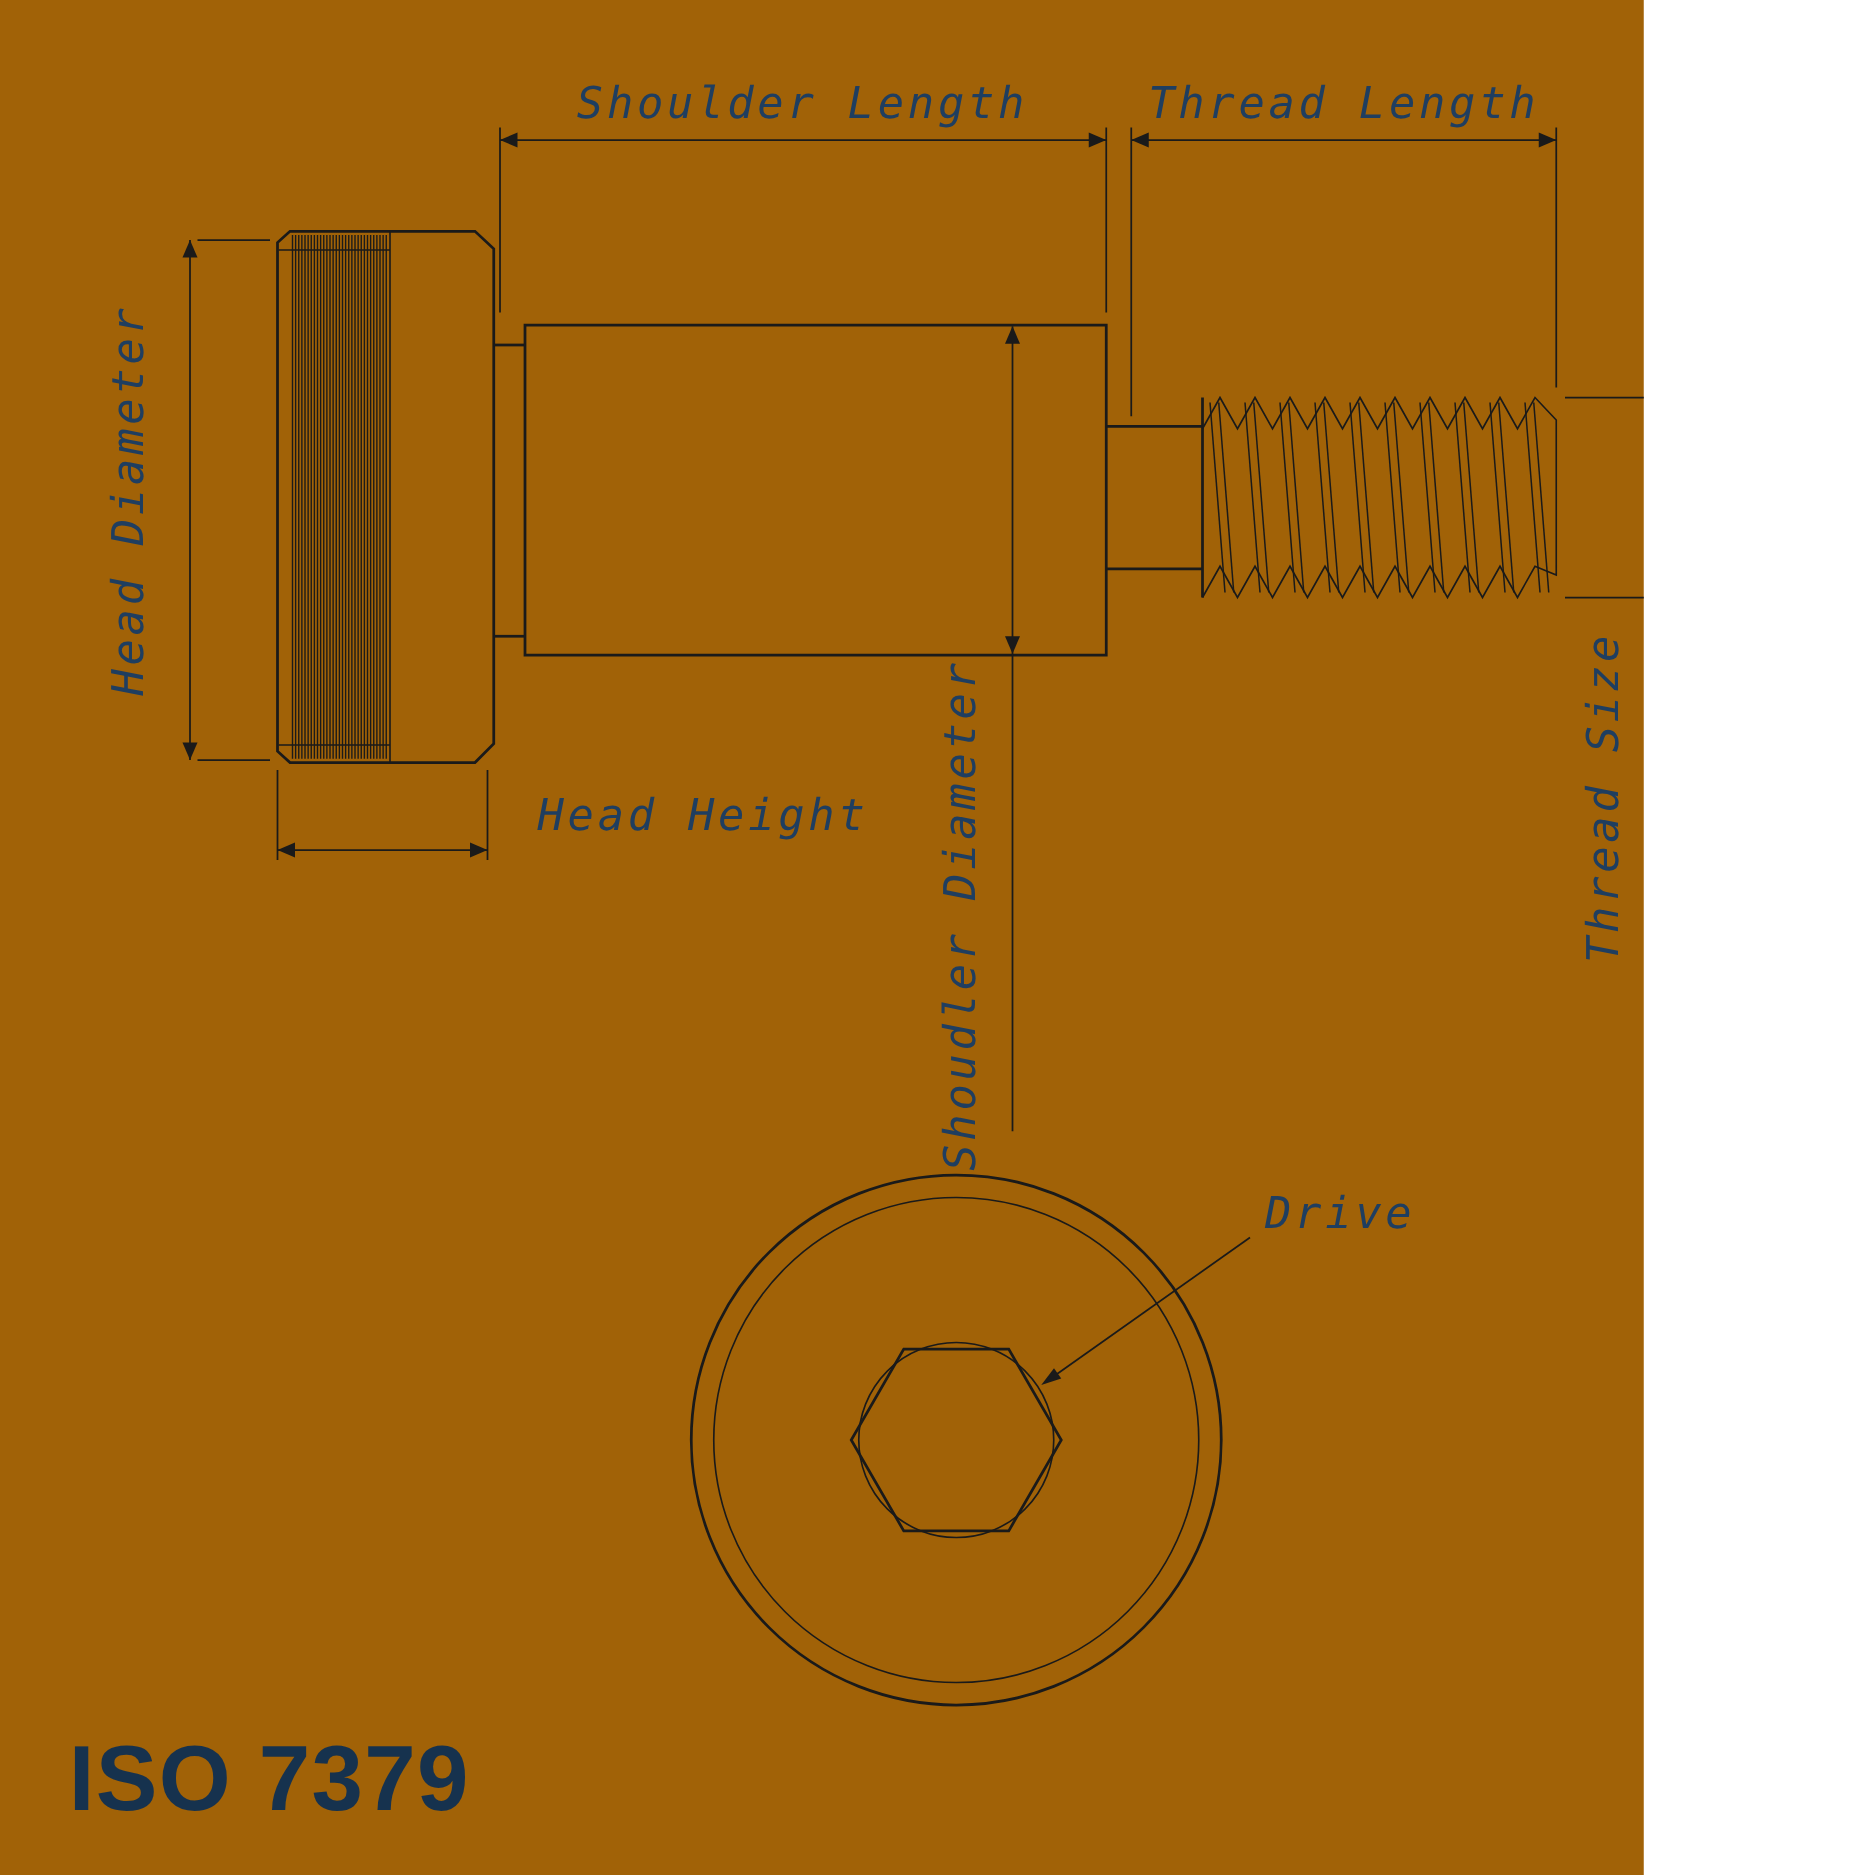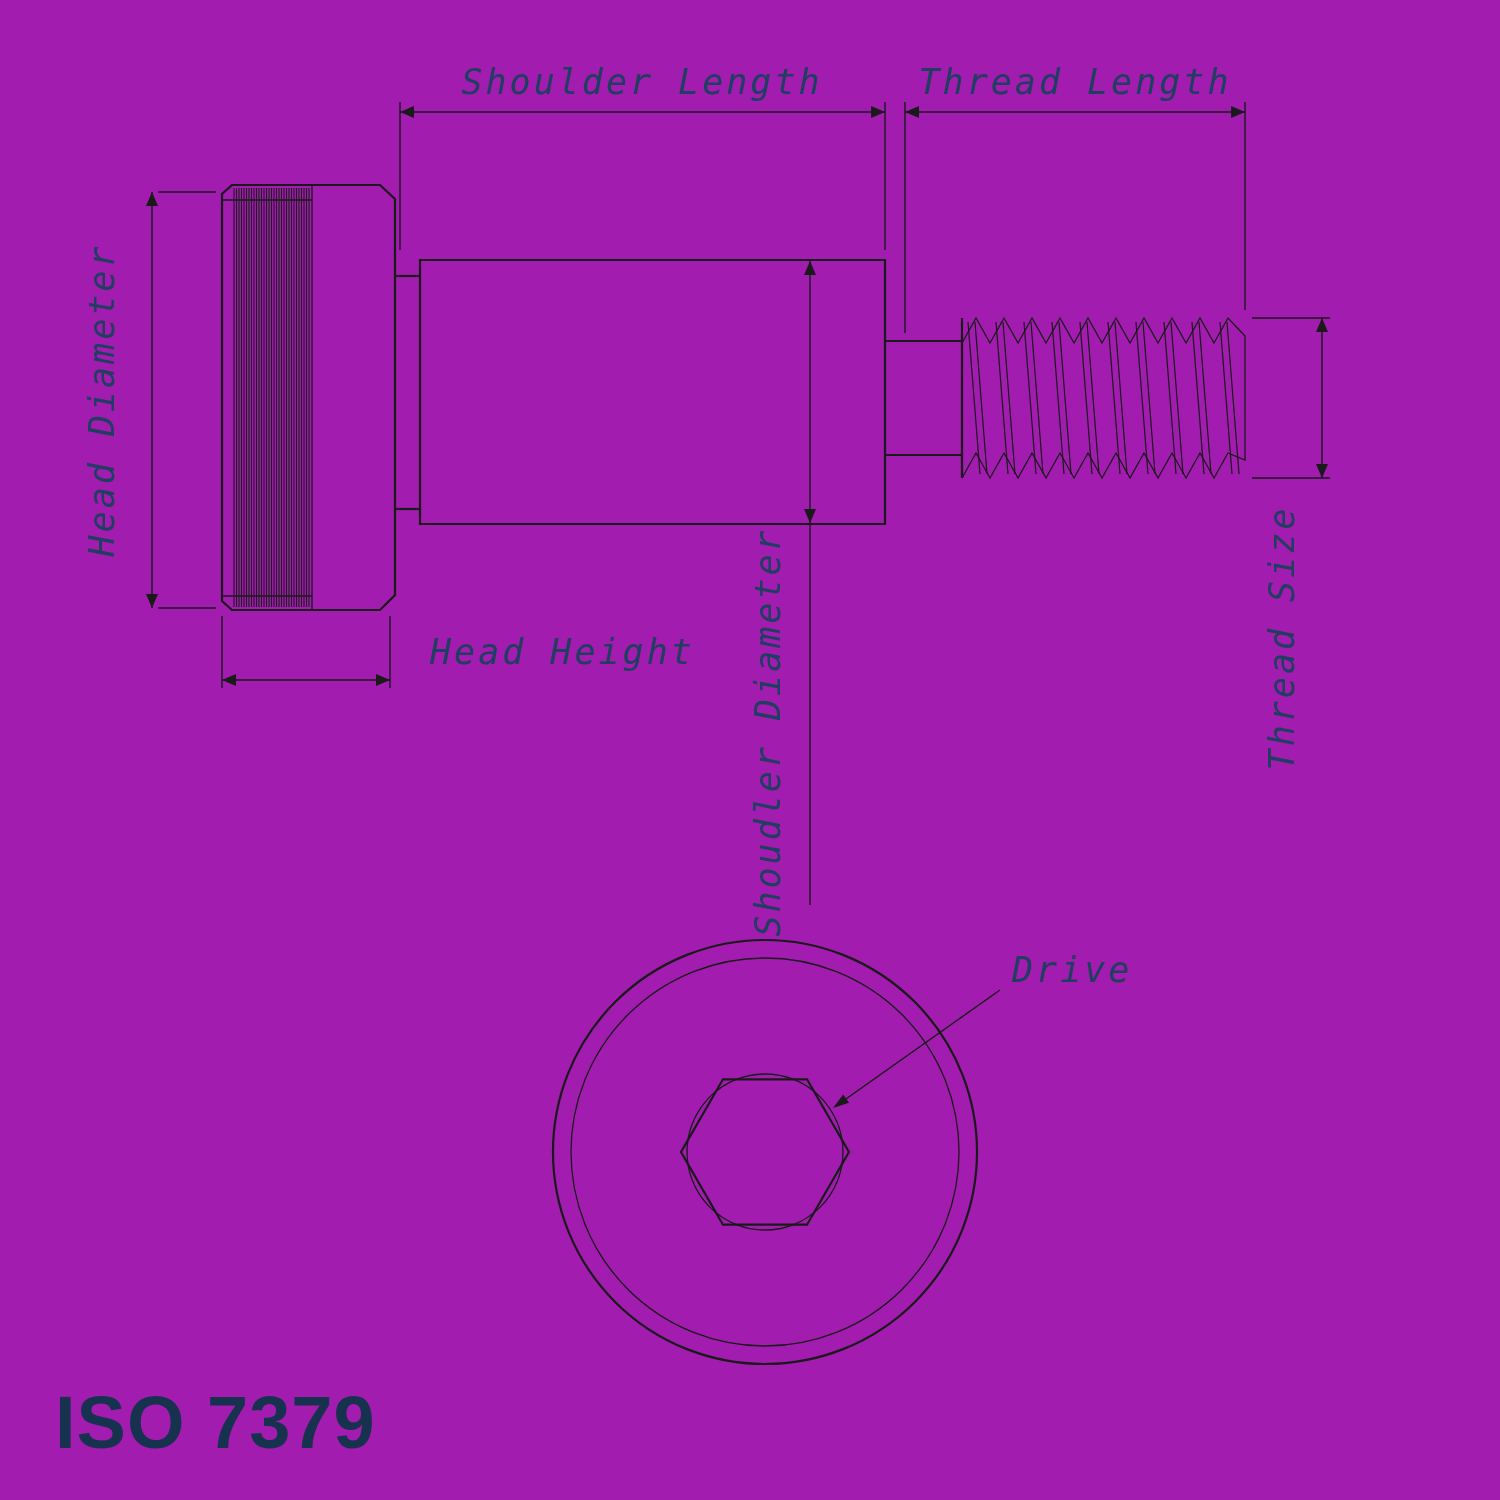--- a/index.html
+++ b/index.html
@@ -1,16 +1,16 @@
 <!DOCTYPE html>
 <html><head>
 <meta charset="utf-8">
 <style>
   html,body{margin:0;padding:0;background:#ffffff;}
-  .page{width:1500px;height:1500px;position:relative;background:#a21caf;overflow:hidden;}
+  .page{width:1315px;height:1500px;position:relative;background:#a16207;overflow:hidden;}
   .outline{fill:none;stroke:#1a1a1a;stroke-width:2.2;stroke-linejoin:miter;}
   .thin{fill:none;stroke:#1a1a1a;stroke-width:1.3;}
   .dim{fill:none;stroke:#1a1a1a;stroke-width:1.4;}
   .arrow{fill:#1a1a1a;stroke:none;}
   .dim-text{fill:#1f3e60;font-family:"DejaVu Sans Mono",monospace;font-style:italic;font-size:35px;letter-spacing:3px;}
   .title-text{fill:#16324e;font-family:"Liberation Sans",sans-serif;font-weight:bold;font-size:74px;letter-spacing:1px;}
 </style>
 </head>
 <body>
 

